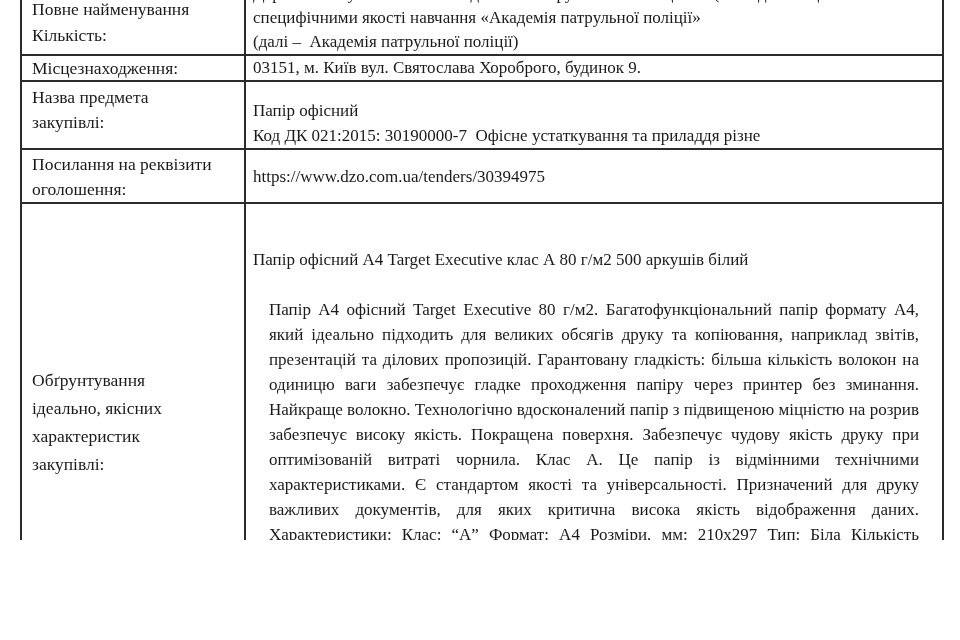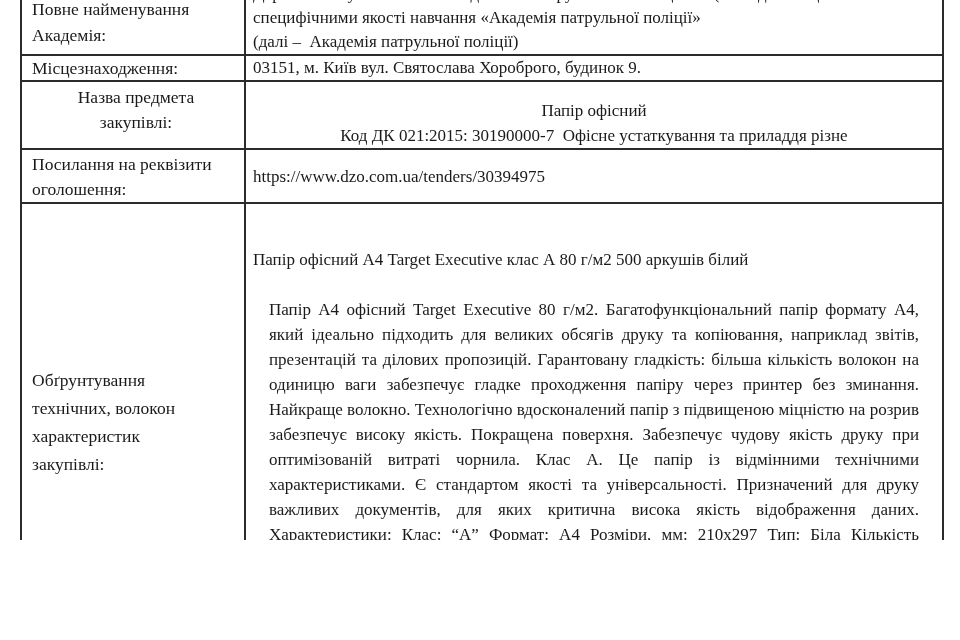--- a/index.html
+++ b/index.html
@@ -53,21 +53,21 @@
     text-align-last: justify;
     white-space: nowrap;
     overflow: hidden;
   }
   
   tr.r2 { height: 26px; }
   .r2 td { vertical-align: middle; }
   .r2 td.label { line-height: 22px; border-radius: 10px; }
   .r2 td.val   { line-height: 22px; border-radius: 7px; }
   
-  tr.r3 { height: 54px; text-align: center; }
+  tr.r3 { height: 54px; }
   .r3 td.label { padding-top: 3px; line-height: 25px; }
   .r3 td.val   { padding-top: 16px; line-height: 25px; }
   
   tr.r4 { height: 50px; }
   .r4 td.label { padding-top: 2px; line-height: 25px; }
   .r4 td.val   { vertical-align: middle; margin-left: 48px; }
   
   tr.r5 { height: 437px; }
   .r5 td.label { vertical-align: middle; line-height: 28px; }
   .r5 td.val   { vertical-align: middle; }
@@ -88,21 +88,21 @@
   <table class="doc">
     <colgroup>
       <col style="width:224px">
       <col style="width:698px">
     </colgroup>
 
     <tbody>
         <tr class="r1">
       <td class="label">
         <div>Повне найменування</div>
-        <div>Академія:</div>
+        <div>Кількість:</div>
       </td>
       <td class="val">
         <div class="clipped-line">Державна установа «Академія патрульної поліції» (заклад вищої освіти із</div>
         <div>специфічними якості навчання «Академія патрульної поліції»</div>
         <div>(далі –&nbsp; Академія патрульної поліції)</div>
       </td>
     </tr>
 
     <tr class="r2">
       <td class="label">Місцезнаходження:</td>
@@ -124,21 +124,21 @@
       <td class="label">
         <div>Посилання на реквізити</div>
         <div>оголошення:</div>
       </td>
       <td class="val">https://www.dzo.com.ua/tenders/30394975</td>
     </tr>
 
     <tr class="r5">
       <td class="label">
         <div>Обґрунтування</div>
-        <div>технічних, волокон</div>
+        <div>ідеально, якісних</div>
         <div>характеристик</div>
         <div>закупівлі:</div>
       </td>
       <td class="val">
         <p class="product-title">Папір офісний А4 Target Executive клас А 80 г/м2 500 аркушів білий</p>
         <p class="description">Папір А4 офісний Target Executive 80 г/м2. Багатофункціональний папір формату А4, який ідеально підходить для великих обсягів друку та копіювання, наприклад звітів, презентацій та ділових пропозицій. Гарантовану гладкість: більша кількість волокон на одиницю ваги забезпечує гладке проходження папіру через принтер без зминання. Найкраще волокно. Технологічно вдосконалений папір з підвищеною міцністю на розрив забезпечує високу якість. Покращена поверхня. Забезпечує чудову якість друку при оптимізованій витраті чорнила. Клас А. Це папір із відмінними технічними характеристиками. Є стандартом якості та універсальності. Призначений для друку важливих документів, для яких критична висока якість відображення даних. Характеристики: Клас: “А” Формат: А4 Розміри, мм: 210х297 Тип: Біла Кількість аркушів (шт): 500 Щільність (г/м2): 80 Товщина (мкм): 108 CIE білизни (%): 169 Вологість (%): 4 Непрозорість (%): 95 Гладкість (мл/хв): 160</p>
       </td>
     </tr>
 
     <tr class="r6">

